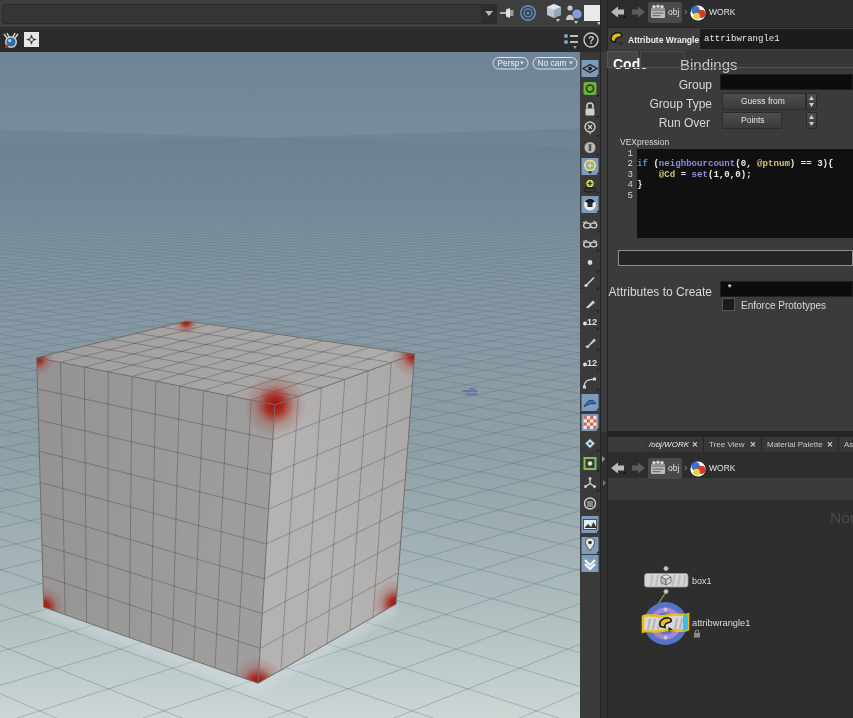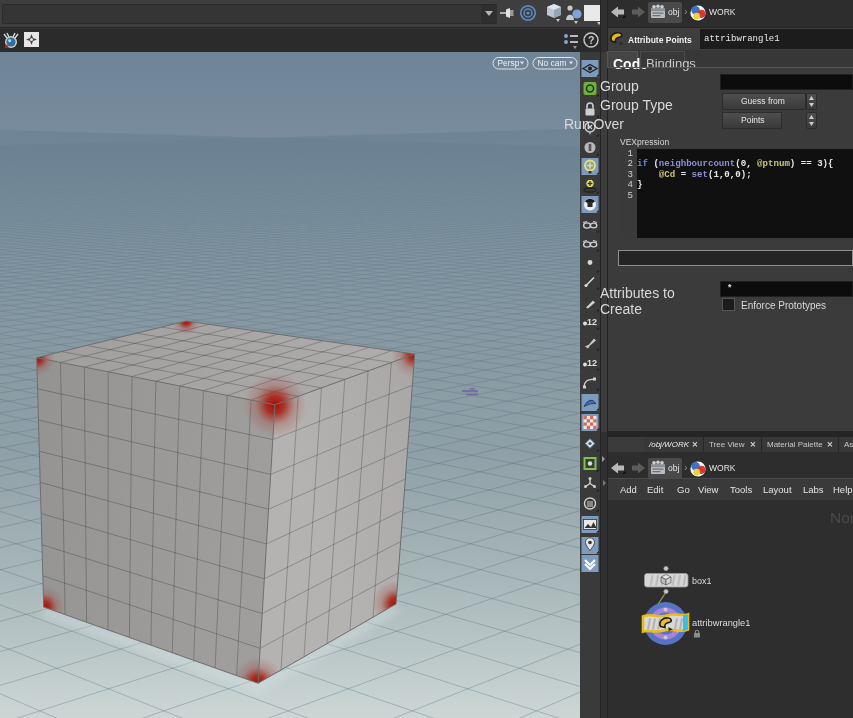--- a/index.html
+++ b/index.html
@@ -1,16 +1,16 @@
 <!DOCTYPE html>
 <html><head><meta charset="utf-8"><style>
 *{margin:0;padding:0;box-sizing:border-box}
 html,body{width:853px;height:718px;overflow:hidden;background:#333;font-family:"Liberation Sans",sans-serif}
 #root{position:relative;width:853px;height:718px}
-.lbl{position:absolute;color:#d8d8d8;font-size:14px;text-align:left}
+.lbl{position:absolute;color:#d8d8d8;font-size:12px;text-align:right}
 .fld{position:absolute;background:#0c0c0c;border:1px solid #1f1f1f;color:#ddd}
 .menu{position:absolute;top:5px;color:#e4e4e4;font-size:9.5px}
 .vexline{position:relative;height:10.4px;line-height:10.4px;white-space:pre}
 .ln{display:inline-block;width:19px;background:#3a3a3a;color:#d0d0d0;text-align:right;padding-right:4px;height:10.4px;font-weight:normal}
 .codetxt{color:#e8e8e8}
 .kw{color:#5c8fd6}.fn{color:#8d8fd8}.at{color:#cfc476}
 .mono{font-family:"Liberation Mono",monospace}
 .tab{position:absolute;top:0;height:100%;color:#c9c9c9;font-size:8px;background:#383838;border-right:1px solid #272727;display:flex;align-items:center;padding:0 5px;white-space:nowrap;overflow:hidden}
 .x{margin-left:auto;color:#cfcfcf;font-size:7.5px;font-weight:bold}
 .dd{position:absolute;background:linear-gradient(#4e4e4e,#3a3a3a);border:1px solid #2c2c2c;border-radius:0;color:#e6e6e6;font-size:8.5px;line-height:15px;padding-left:18px}
@@ -278,39 +278,39 @@
       <circle cx="11.3" cy="8.8" r="4.1" fill="#d23b2e"></circle>
       <circle cx="6.6" cy="11.2" r="3.4" fill="#e8d33f"></circle>
     </svg>
     <div style="position:absolute;left:709px;top:7px;font-size:8.5px;color:#e4e4e4">WORK</div>
 
 <div style="position:absolute;left:608px;top:28px;width:245px;height:22px;background:#3e3e3e"></div>
 <svg width="17" height="15" viewBox="0 0 17 15" style="position:absolute;left:609px;top:31px">
       <path d="M2.5,10 C0.5,5 5,1 10,1.8 C13.5,2.4 13.5,5.4 11,6 C7.5,6.8 5.5,8.2 6.5,11.2 Z" fill="#e3ba17" stroke="#1b1b1b" stroke-width="1.6"></path>
       <path d="M10.5,10.5 l4.5,2.6 l-4.5,1.4 z" fill="#2a2a2a"></path>
     </svg>
-<div style="position:absolute;left:628px;top:35px;font-size:8.5px;font-weight:bold;color:#f0f0f0">Attribute Points</div>
+<div style="position:absolute;left:628px;top:35px;font-size:8.5px;font-weight:bold;color:#f0f0f0">Attribute Wrangle</div>
 <div style="position:absolute;left:700px;top:29px;width:153px;height:20px;background:#1c1c1c"></div>
 <div class="mono" style="position:absolute;left:704px;top:34px;font-size:9px;color:#e8e8e8">attribwrangle1</div>
 
 <div style="position:absolute;left:608px;top:50px;width:245px;height:18px;background:#373737"></div>
 <div style="position:absolute;left:607px;top:51px;width:31px;height:17px;background:#454545;border:1px solid #555;border-bottom:none"></div>
 <div style="position:absolute;left:613px;top:56px;font-size:14px;font-weight:bold;color:#fff">Code</div>
 <div style="position:absolute;left:640px;top:51px;width:45px;height:17px;background:#383838;border:1px solid #4a4a4a;border-bottom:none"></div>
-<div style="position:absolute;left:646px;top:56px;font-size:13px;color:#c9c9c9">Bindings</div>
+<div style="position:absolute;left:680px;top:56px;font-size:15px;color:#c9c9c9">Bindings</div>
 <div style="position:absolute;left:608px;top:67px;width:245px;height:1px;background:#555"></div>
 
 <div class="lbl" style="left:600px;top:78px;width:112px">Group</div>
 <div class="fld" style="left:720px;top:74px;width:133px;height:16px"></div>
 <div class="lbl" style="left:600px;top:97px;width:112px">Group Type</div>
 <div class="dd" style="left:722px;top:93px;width:84px;height:17px">Guess from Group</div>
 <div class="sp" style="left:806px;top:93px"><svg width="9" height="15" viewBox="0 0 9 15">
         <path d="M4.5,2 L7,6 L2,6 Z M4.5,13 L7,9 L2,9 Z" fill="#ccc"></path>
       </svg></div>
-<div class="lbl" style="left:564px;top:116px;width:112px">Run Over</div>
+<div class="lbl" style="left:598px;top:116px;width:112px">Run Over</div>
 <div class="dd" style="left:722px;top:112px;width:60px;height:17px">Points</div>
 <div class="sp" style="left:806px;top:112px"><svg width="9" height="15" viewBox="0 0 9 15">
         <path d="M4.5,2 L7,6 L2,6 Z M4.5,13 L7,9 L2,9 Z" fill="#ccc"></path>
       </svg></div>
 
 <div style="position:absolute;left:620px;top:137px;font-size:8.5px;color:#d8d8d8">VEXpression</div>
 <div class="mono" style="position:absolute;left:618px;top:149px;width:235px;height:89px;background:#101010;font-size:9.1px;font-weight:bold">
 <div style="position:absolute;left:0;top:0;width:19px;height:89px;background:#3a3a3a"></div>
 <div class="vexline"><span class="ln">1</span><span class="codetxt">&nbsp;</span></div>
 <div class="vexline"><span class="ln">2</span><span class="codetxt"><span class="kw">if</span> (<span class="fn">neighbourcount</span>(0, <span class="at">@ptnum</span>) == 3){</span></div>
@@ -356,30 +356,20 @@
     <div style="position:absolute;left:668px;top:463px;font-size:8.5px;color:#e4e4e4">obj</div>
     <div style="position:absolute;left:684px;top:461px;font-size:11px;color:#888">›</div>
     <svg width="17" height="16" viewBox="0 0 17 16" style="position:absolute;left:690px;top:461px">
       <circle cx="8" cy="8" r="7.6" fill="#ffffff"></circle>
       <circle cx="5.6" cy="5.2" r="4.3" fill="#3a72c8"></circle>
       <circle cx="11.3" cy="8.8" r="4.1" fill="#d23b2e"></circle>
       <circle cx="6.6" cy="11.2" r="3.4" fill="#e8d33f"></circle>
     </svg>
     <div style="position:absolute;left:709px;top:463px;font-size:8.5px;color:#e4e4e4">WORK</div>
 
-<div style="position:absolute;left:608px;top:478px;width:245px;height:22px;background:#3a3a3a;border-top:1px solid #4a4a4a">
-  <span class="menu" style="left:12px">Add</span>
-  <span class="menu" style="left:39px">Edit</span>
-  <span class="menu" style="left:69px">Go</span>
-  <span class="menu" style="left:90px">View</span>
-  <span class="menu" style="left:122px">Tools</span>
-  <span class="menu" style="left:155px">Layout</span>
-  <span class="menu" style="left:195px">Labs</span>
-  <span class="menu" style="left:225px">Help</span>
-</div>
 
 <div style="position:absolute;left:608px;top:500px;width:245px;height:218px;background:#2e2e2e"></div>
     <svg width="8" height="300" viewBox="0 0 8 300" style="position:absolute;left:600px;top:420px">
       <path d="M2,36 l3,3 l-3,3 z" fill="#9a9a9a"></path>
       <path d="M3,60 l3,3 -3,3 z" fill="#777"></path>
     </svg>
 <svg width="245" height="218" viewBox="0 0 245 218" style="position:absolute;left:608px;top:500px">
       <text x="222" y="23" font-family="Liberation Sans" font-size="15.5" fill="#4a4a4a">None</text>
       <path d="M58,92 L45,112" stroke="#98a35c" stroke-width="1.2"></path>
       <rect x="36.5" y="73.5" width="43.5" height="13.5" rx="2.5" fill="#d6d6d6" stroke="#9a9a9a" stroke-width="0.8"></rect>

